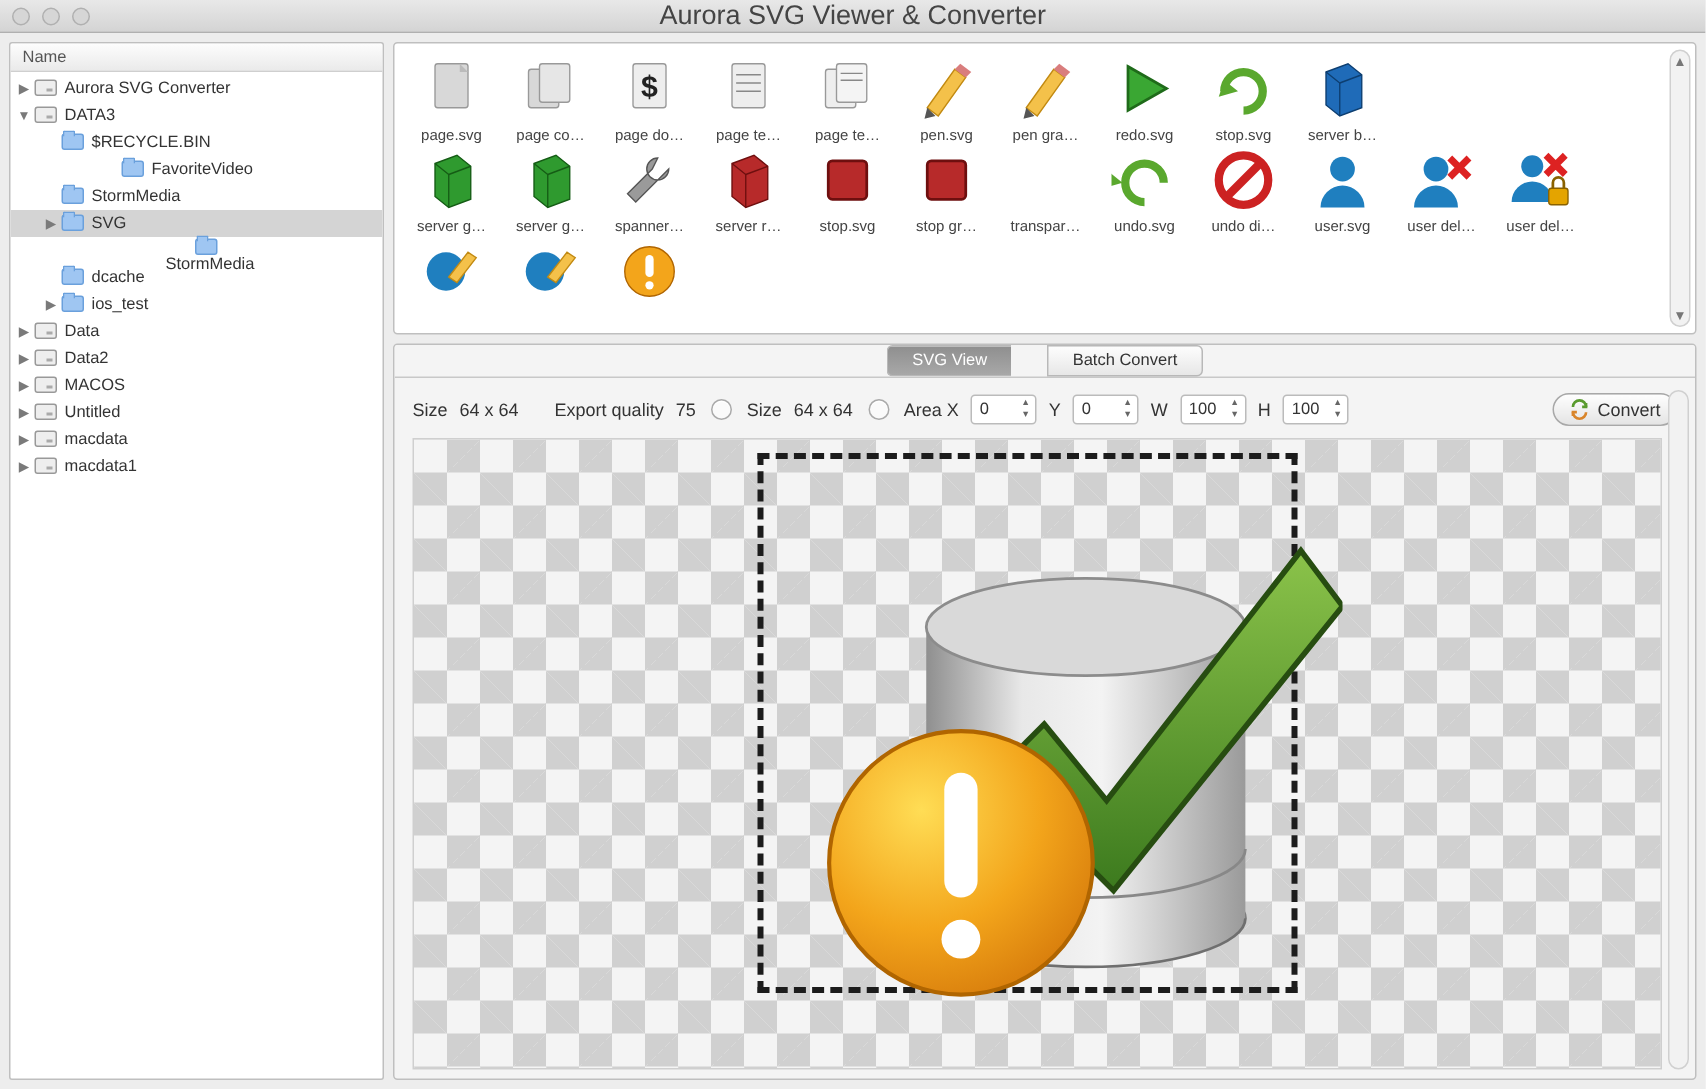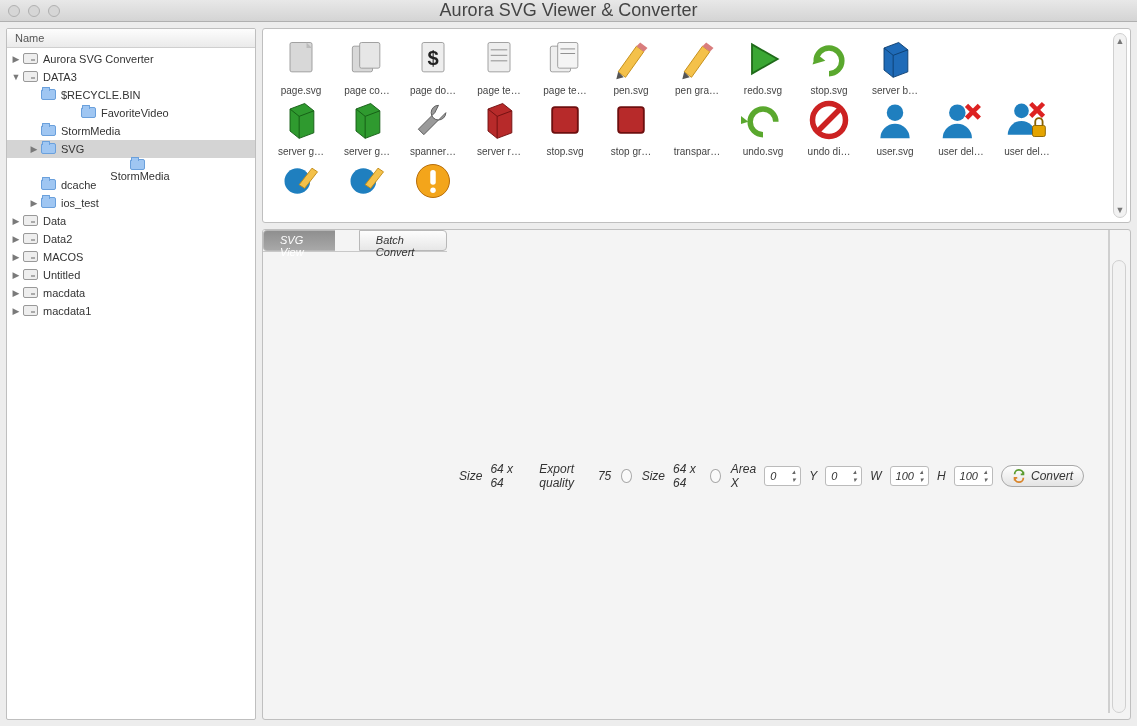--- a/index.html
+++ b/index.html
@@ -88,23 +88,22 @@
 .thumb-label { font-size: 10px; color: #444; width: 60px; text-align: center; overflow: hidden; white-space: nowrap; text-overflow: ellipsis; margin-top: 2px; }
 .vscroll { position: absolute; right: 3px; top: 4px; bottom: 4px; width: 14px; background: #f2f2f2; border: 1px solid #d0d0d0; border-radius: 7px; display:flex; flex-direction:column; align-items:center; justify-content:space-between; padding:2px 0; }
 .vscroll .arrow { font-size: 9px; color: #777; cursor: pointer; }
 .viewer-panel {
   flex: 1;
   background: #f4f4f4;
   border: 1px solid #bfbfbf;
   border-radius: 3px;
   position: relative;
   display: flex;
-  flex-direction: row;
+  flex-direction: column;
   overflow: hidden;
-  font-style: italic;
 }
 .tabbar {
   height: 22px;
   display: flex;
   justify-content: center;
   border-bottom: 1px solid #c8c8c8;
   background: #f4f4f4;
 }
 .tab {
   padding: 3px 16px;

